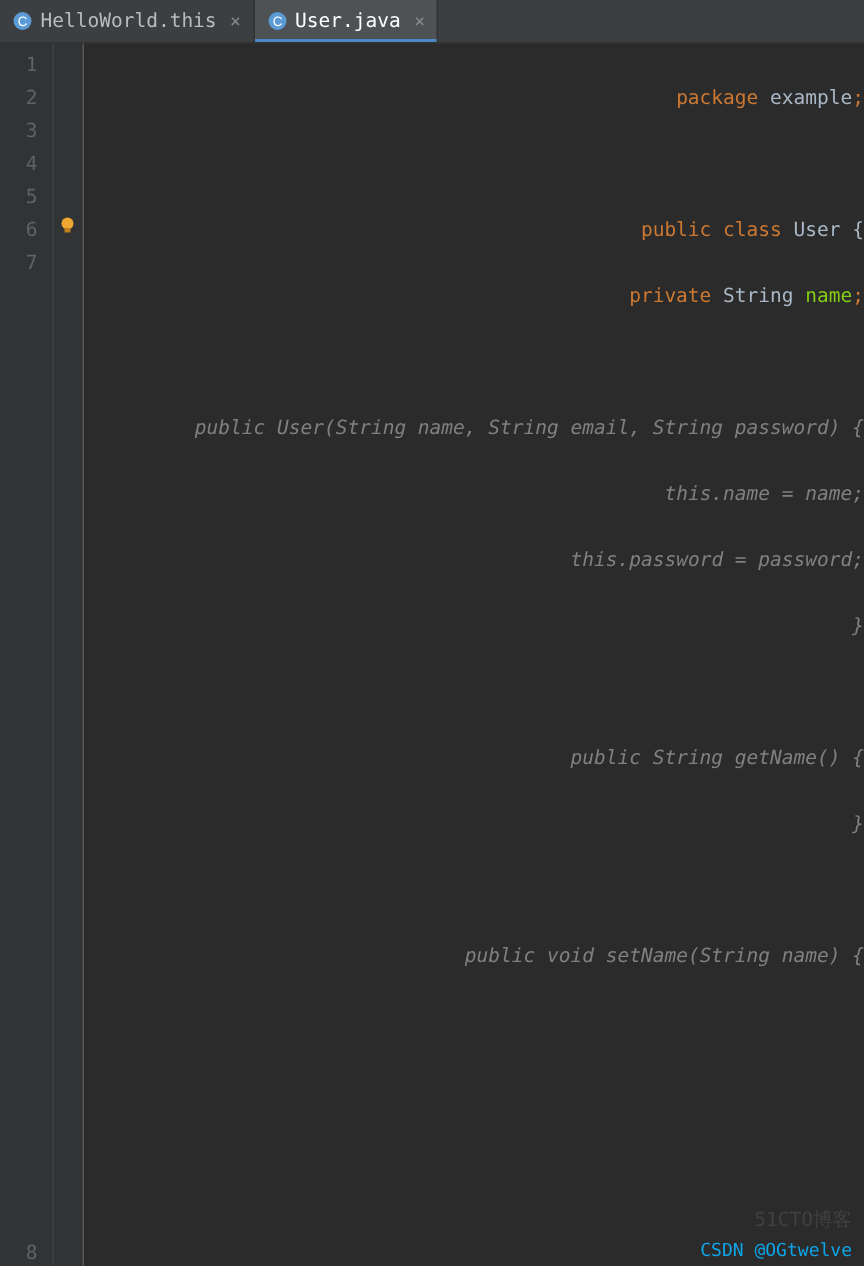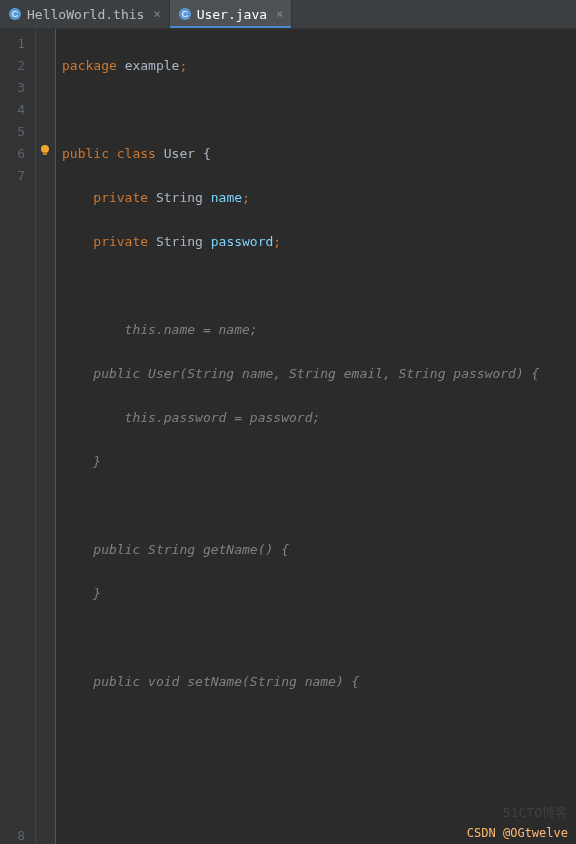--- a/index.html
+++ b/index.html
@@ -88,39 +88,40 @@
     }
     .code-area {
       flex: 1;
       background: #2b2b2b;
       padding-top: 4px;
       padding-left: 6px;
       color: #a9b7c6;
       line-height: 22px;
       white-space: pre;
       overflow: hidden;
+      text-align: right;
     }
     .code-line { height: 22px; }
     .kw { color: #cc7832; }
-    .ident-dim { color: #7dd3fc; }
+    .ident-dim { color: #84cc16; }
     .punct { color: #cc7832; }
     .dim { color: #808080; font-style: italic; }
     .watermark-1 {
       position: absolute;
       right: 8px;
       bottom: 22px;
       color: #555;
       font-size: 13px;
       opacity: 0.5;
     }
     .watermark-2 {
       position: absolute;
       right: 8px;
       bottom: 4px;
-      color: #fdba74;
+      color: #0ea5e9;
       font-size: 12px;
     }
   </style>
 </head>
 <body>
 
 <div class="tab-bar">
   <div class="tab">
     <span class="tab-icon">
       <svg width="14" height="14" viewBox="0 0 14 14">
@@ -189,24 +190,23 @@
           <circle cx="7" cy="6" r="4" fill="#f0a732"></circle>
           <rect x="5" y="9" width="4" height="3" fill="#c08020"></rect>
         </svg>
     </span>
   </div>
   <div class="code-area">
 <div class="code-line"><span class="kw">package</span> <span>example</span><span class="punct">;</span></div>
 <div class="code-line"></div>
 <div class="code-line"><span class="kw">public</span> <span class="kw">class</span> <span>User</span> <span>{</span></div>
 <div class="code-line">    <span class="kw">private</span> <span>String</span> <span class="ident-dim">name</span><span class="punct">;</span></div>
-<div class="code-line">    <span class="kw">private</span> <span>String</span> <span class="ident-dim">password</span><span class="punct">;</span></div>
-<div class="code-line"></div>
+<div class="code-line"></div>
+<div class="code-line dim">    public User(String name, String email, String password) {</div>
 <div class="code-line dim">        this.name = name;</div>
-<div class="code-line dim">    public User(String name, String email, String password) {</div>
 <div class="code-line dim">        this.password = password;</div>
 <div class="code-line dim">    }</div>
 <div class="code-line"></div>
 <div class="code-line dim">    public String getName() {</div>
 <div class="code-line dim">    }</div>
 <div class="code-line"></div>
 <div class="code-line dim">    public void setName(String name) {</div>
 
 
 

